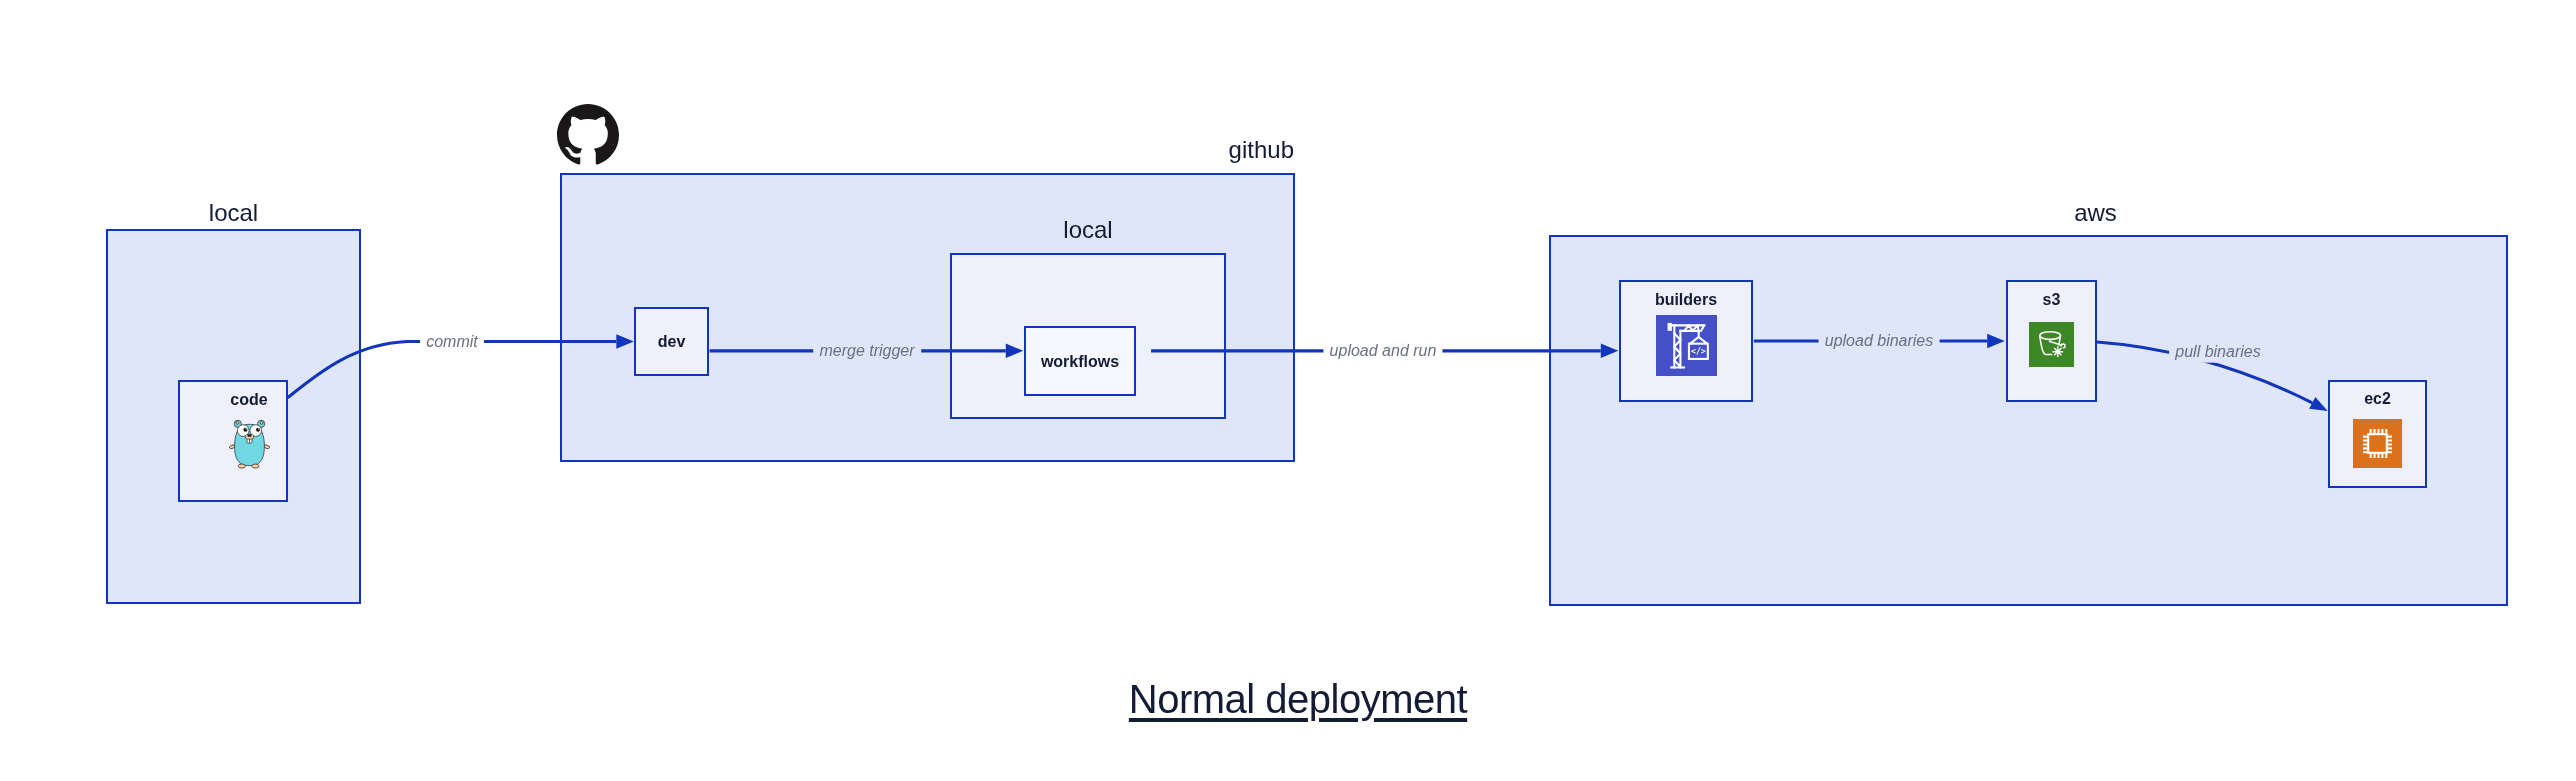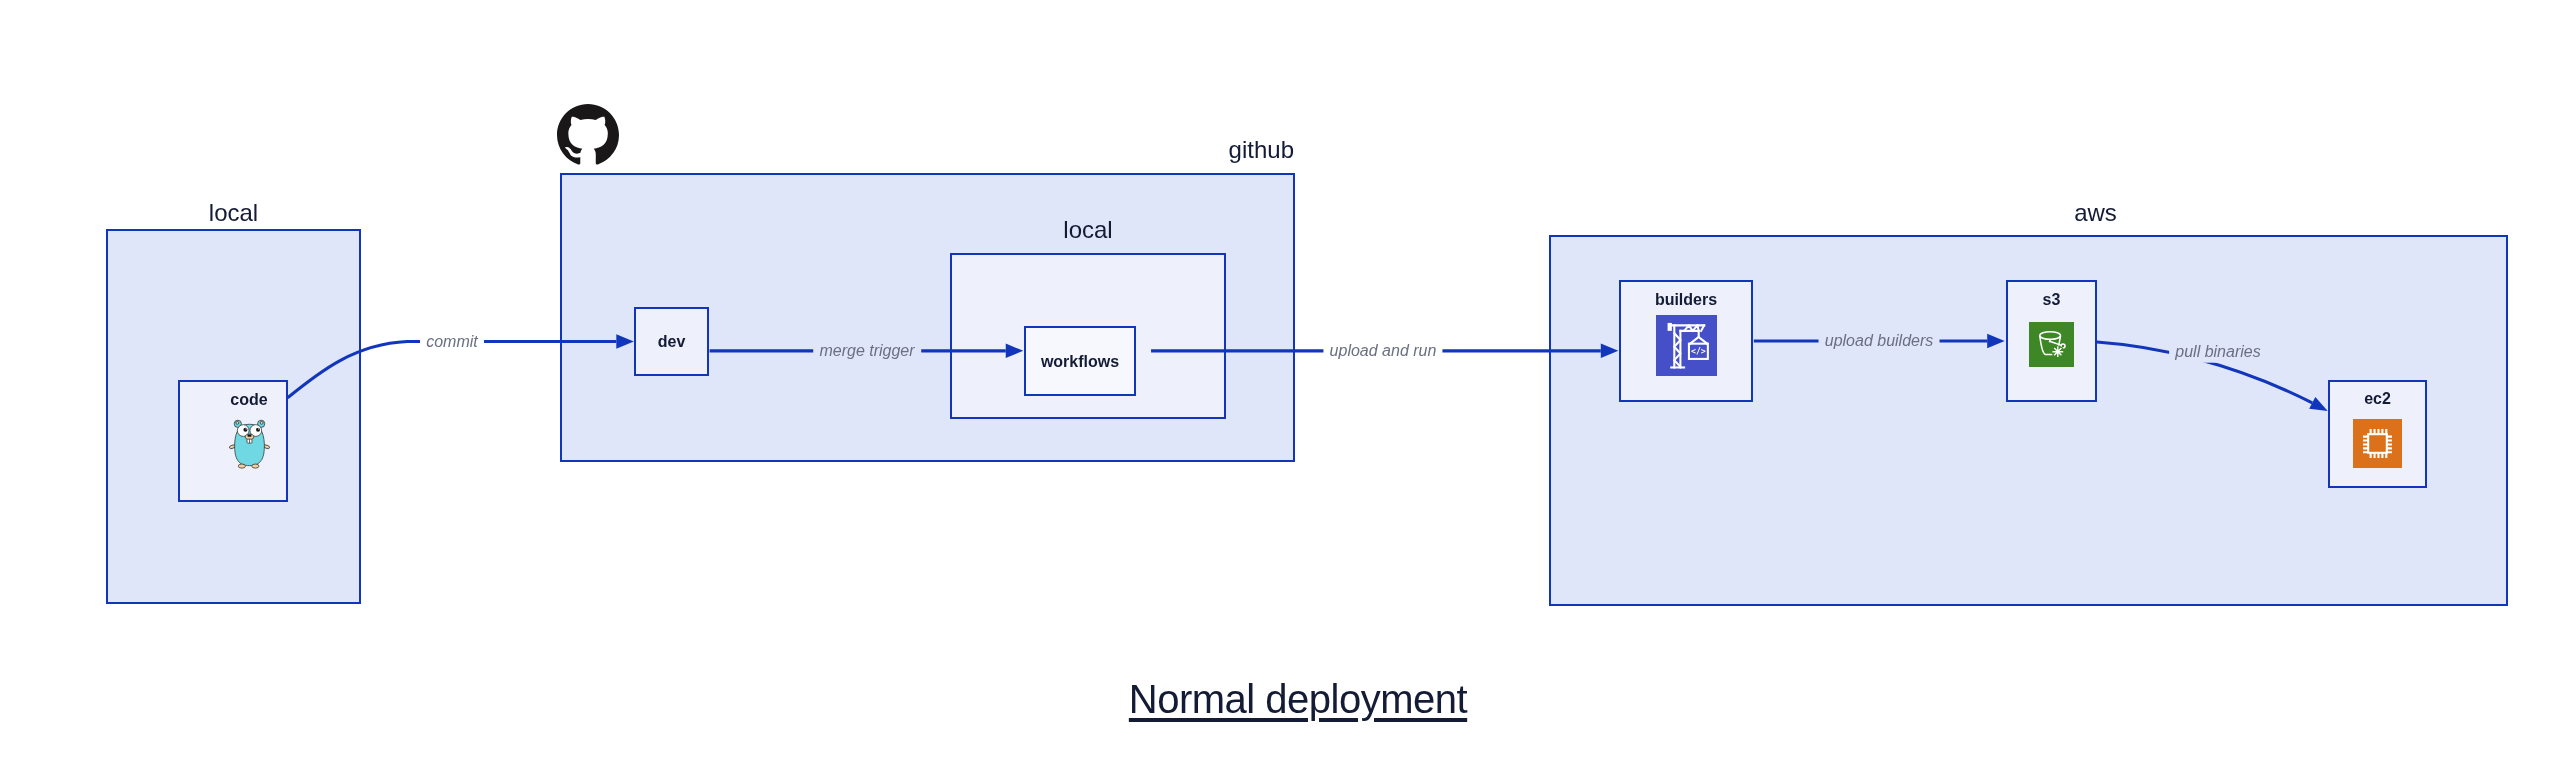--- a/index.html
+++ b/index.html
@@ -195,17 +195,17 @@
   <path d="M3404 662 L3857 662"></path>
   <polygon points="3857,648 3891,662 3857,676"></polygon>
 
   <path d="M4070 664 C4180 672 4330 702 4488 782"></path>
   <polygon points="4518,798 4482,793.5 4494,770.5"></polygon>
 </svg>
 
 <div class="edge-label on-white" style="left:452px;top:342px;">commit</div>
 <div class="edge-label on-fill" style="left:867px;top:351px;">merge trigger</div>
 <div class="edge-label on-white" style="left:1383px;top:351px;">upload and run</div>
-<div class="edge-label on-fill" style="left:1879px;top:341px;">upload builders</div>
+<div class="edge-label on-fill" style="left:1879px;top:341px;">upload binaries</div>
 <div class="edge-label on-fill" style="left:2218px;top:352px;">pull binaries</div>
 
 <div class="diagram-title">Normal deployment</div>
 
 
 </body></html>

